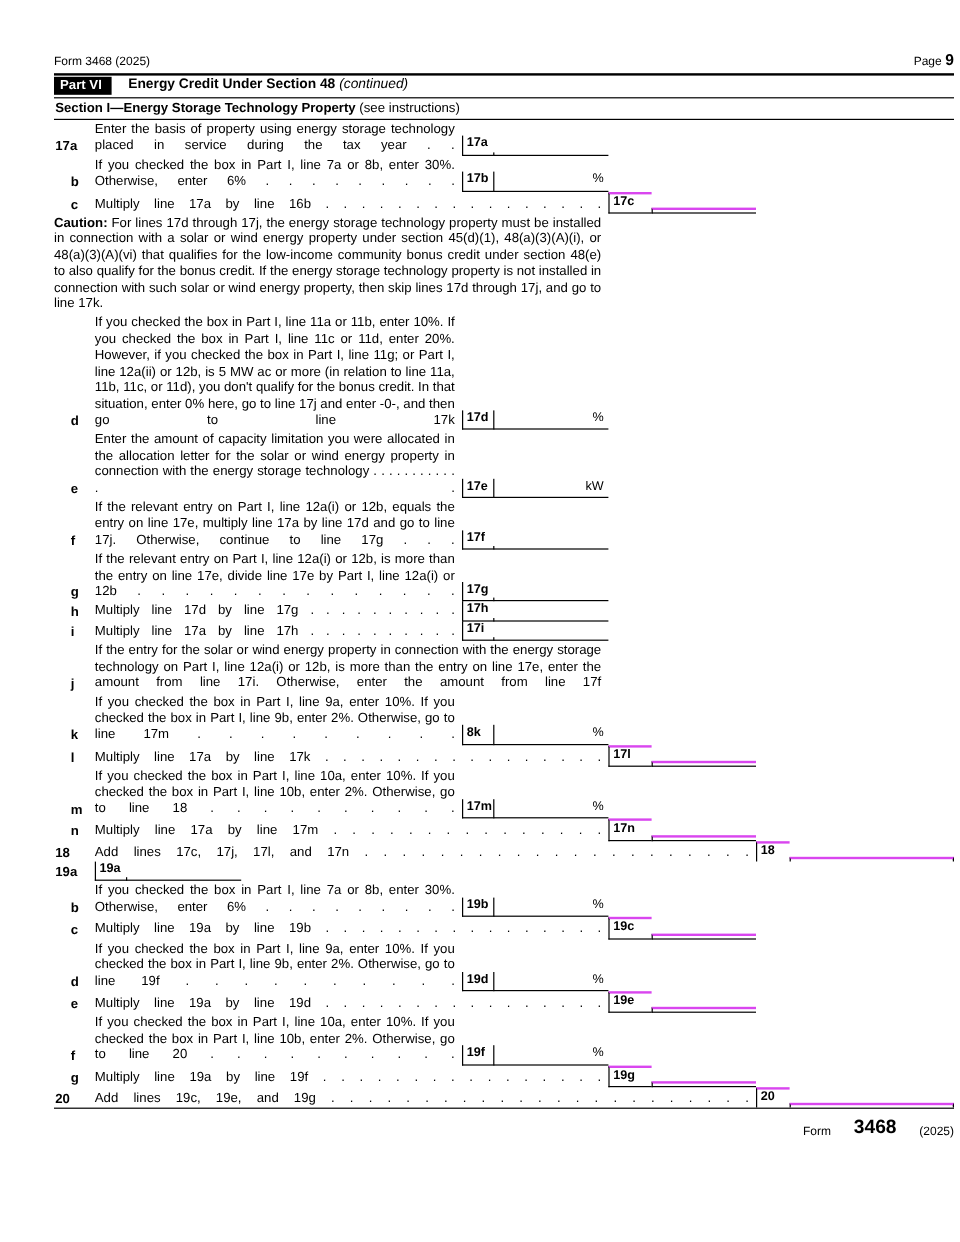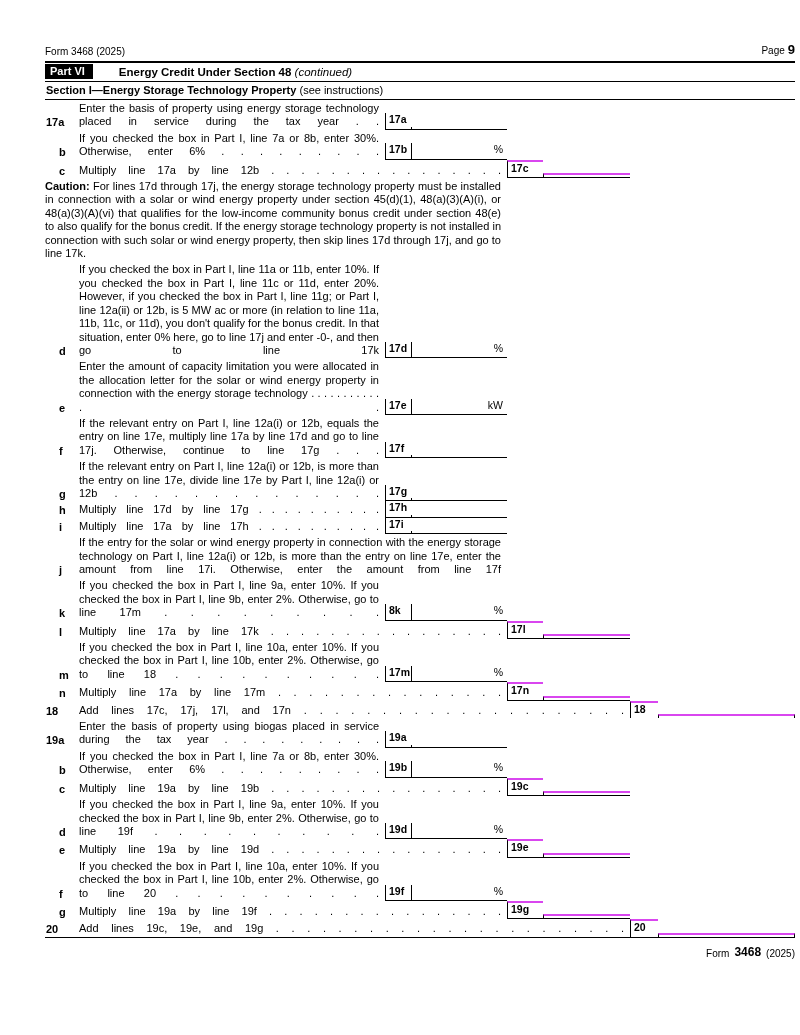--- a/index.html
+++ b/index.html
@@ -8,21 +8,21 @@
     position:relative; width:800px; height:1035px; background:#fff;
     font-family:Liberation Sans, sans-serif; color:#000; overflow:hidden;
   }
   .content { position:absolute; left:45px; top:42px; width:750px; }
 
   .tophdr { display:flex; justify-content:space-between; align-items:flex-end; font-size:10px; margin-bottom:4px; }
   .pgnum { font-size:13px; font-weight:bold; margin-left:3px; }
 
   .table { border-bottom:1px solid #000; }
 
-  .partbar { display:flex; align-items:center; border-top:2px solid #000; border-bottom:1px solid #000; padding:1px 0 2px 0;gap:12px; }
+  .partbar { display:flex; border-top:2px solid #000; border-bottom:1px solid #000; padding:1px 0 2px 0; }
   .partlbl { background:#000; color:#fff; font-weight:bold; font-size:11px; padding:1px 8px 2px 5px; margin-right:14px; }
   .parttitle { font-weight:bold; font-size:11.5px; }
   .cont { font-style:italic; font-weight:normal; }
 
   .sechdr { border-bottom:1px solid #000; font-size:11px; padding:2px 0 3px 1px; }
   .sechdr.bt { border-top:1px solid #000; }
 
   .frow { display:flex; align-items:flex-end; font-size:11px; line-height:13.4px; }
   .n   { flex:0 0 34px; font-weight:bold; padding:2px 0 0 1px; }
   .n.letter { padding-left:14px; }
@@ -41,21 +41,21 @@
   .boxlab { display:flex; align-items:flex-end; font-weight:bold; font-size:10.5px; padding:0 0 2px 3px; }
   .amt { display:flex; align-items:flex-end; justify-content:flex-end; font-size:10.5px; padding:0 4px 2px 0; }
   .bl { border-left:1px solid #000; }
   .br { border-right:1px solid #000; }
   .bb { border-bottom:1px solid #000; }
   .bt { border-top:2px solid #d946ef; }
   .g  { background:#b1b1b1; }
   .rowfill { height:16px; }
 
   .footer { display:flex; justify-content:flex-end; align-items:flex-end; font-size:10px; margin-top:7px; }
-  .fnum { font-size:12px; font-weight:bold; margin:0 5px; }
+  .fnum { font-size:16px; font-weight:bold; margin:0 19px; }
 </style>
 </head>
 <body>
 
 <div class="page">
 <div class="content">
 
   <div class="tophdr">
     <div>Form 3468 (2025)</div>
     <div><span>Page</span><span class="pgnum">9</span></div>
@@ -91,21 +91,21 @@
             <span>%</span>
           </div>
       <div class="lab2 g bl"></div>
       <div class="amt2 bl"></div>
       <div class="lab3 g bl"></div>
       <div class="amt3 bl br"></div>
     </div>
 
     <div class="frow">
       <div class="n letter">c</div>
-      <div class="d w">Multiply line 17a by line 12b . . . . . . . . . . . . . . . .</div>
+      <div class="d w">Multiply line 17a by line 16b . . . . . . . . . . . . . . . .</div>
       <div class="lab2 boxlab bl bt bb">17c</div>
       <div class="amt2 amt bl bt bb"></div>
       <div class="lab3 g bl"></div>
       <div class="amt3 bl br"></div>
     </div>
 
     <div class="frow">
       <div class="d cw plain"><b>Caution:</b> <span>For lines 17d through 17j, the energy storage technology property must be installed in connection with a solar or wind energy property under section 45(d)(1), 48(a)(3)(A)(i), or 48(a)(3)(A)(vi) that qualifies for the low-income community bonus credit under section 48(e) to also qualify for the bonus credit. If the energy storage technology property is not installed in connection with such solar or wind energy property, then skip lines 17d through 17j, and go to line 17k.</span></div>
       <div class="lab2 g bl"></div>
       <div class="amt2 bl"></div>
@@ -249,21 +249,20 @@
     <div class="frow">
       <div class="n">18</div>
       <div class="d xw">Add lines 17c, 17j, 17l, and 17n . . . . . . . . . . . . . . . . . . . . .</div>
       <div class="lab3 boxlab bl bt">18</div>
       <div class="amt3 amt bl br bt"></div>
     </div>
 
 
     <div class="frow">
       <div class="n">19a</div>
-      <div class="d">Enter the basis of property using biogas placed in service during the tax year . . . . . . . . .</div>
       <div class="lab1 boxlab bl bb">19a</div>
       <div class="amt1 amt bl bb">
             <span></span>
           </div>
       <div class="lab2 g bl"></div>
       <div class="amt2 bl"></div>
       <div class="lab3 g bl"></div>
       <div class="amt3 bl br"></div>
     </div>
 

